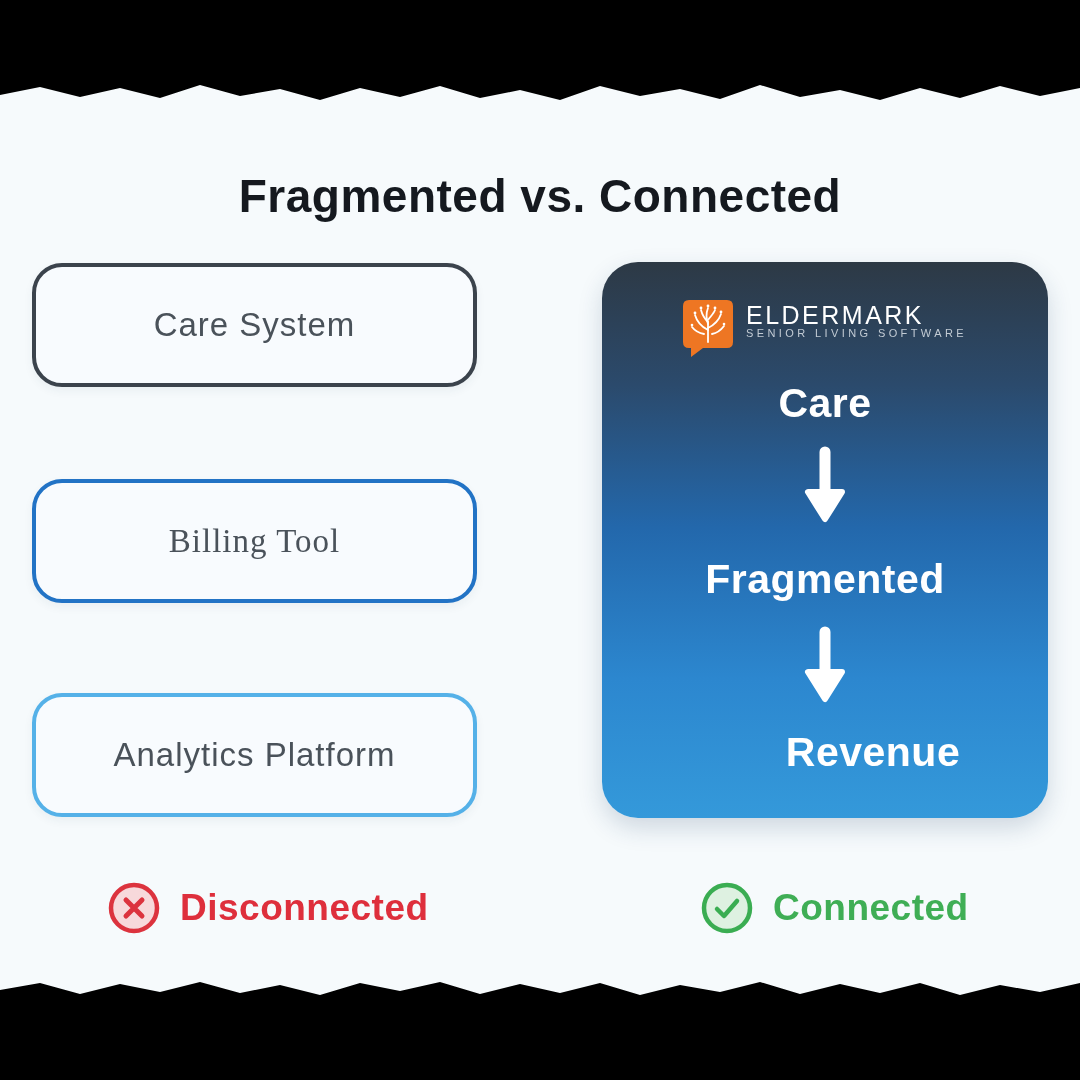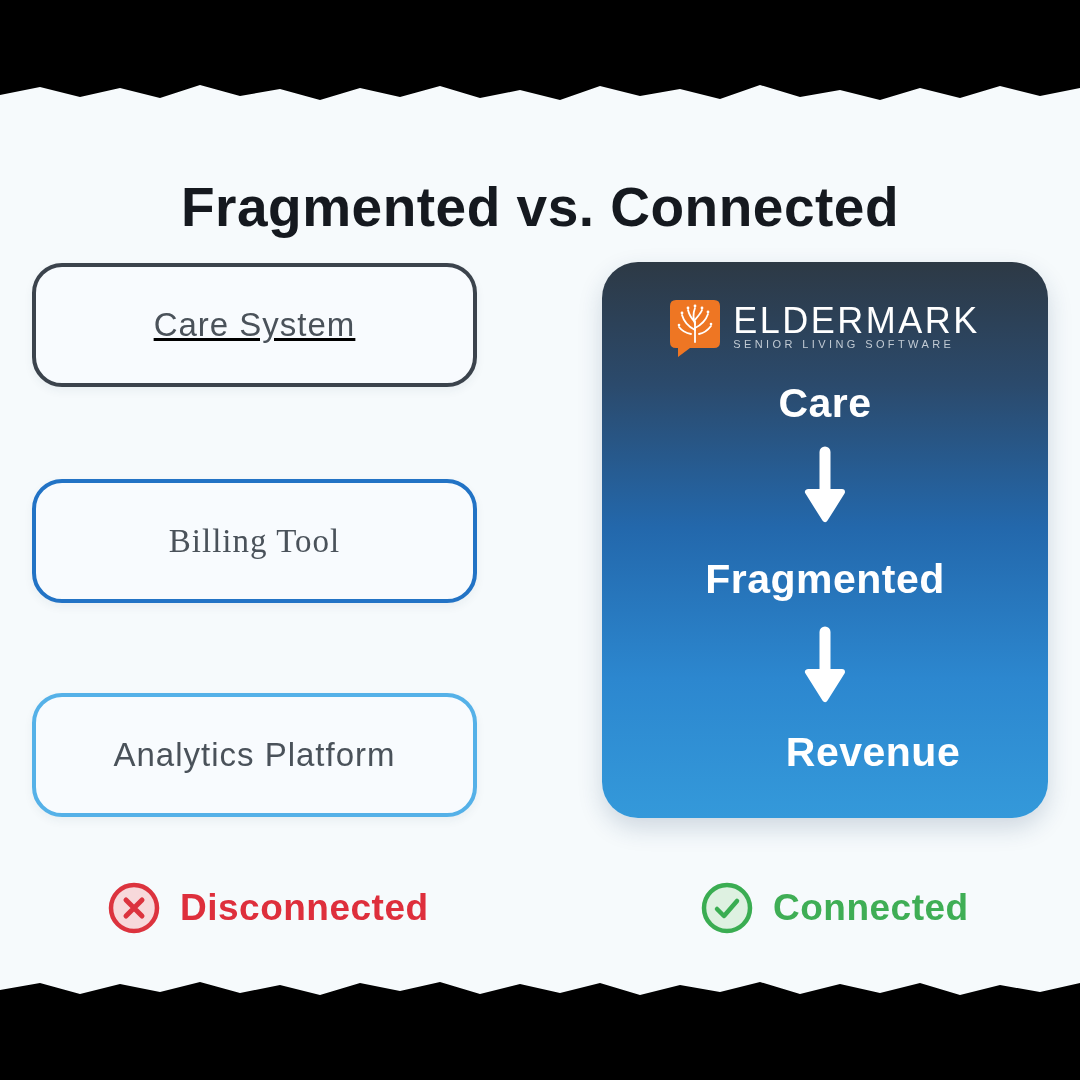--- a/index.html
+++ b/index.html
@@ -29,56 +29,56 @@
       200px 4px, 240px 15px, 280px 7px, 320px 17px, 360px 5px, 400px 13px,
       440px 4px, 480px 16px, 520px 6px, 560px 15px, 600px 5px, 640px 17px,
       680px 7px, 720px 14px, 760px 4px, 800px 16px, 840px 6px, 880px 15px,
       920px 5px, 960px 17px, 1000px 7px, 1040px 14px, 1080px 5px,
       1080px 102px, 0px 102px);
   }
 
   .title {
     position: absolute; top: 138px; left: 0; width: 1080px;
     text-align: center;
-    font-size: 55px; font-weight: 800; letter-spacing: 0.5px;
+    font-size: 46px; font-weight: 800; letter-spacing: 0.5px;
     color: #15191f;
   }
 
   
   .frag-box {
     position: absolute; left: 32px; width: 437px; height: 116px;
     background: #f8fbfe;
     border: 4px solid;
     border-radius: 30px;
     display: flex; align-items: center; justify-content: center;
     box-shadow: 0 4px 10px rgba(40, 60, 90, 0.06);
   }
   .frag-box .frag-label {
     font-size: 33px; font-weight: 400; color: #4a525a; letter-spacing: 1px;
   }
-  .frag-box.box-care      { top: 263px; border-color: #3b434c; text-decoration: underline; }
+  .frag-box.box-care      { top: 263px; border-color: #3b434c; }
   .frag-box.box-billing   { top: 479px; border-color: #2273c5; font-family: Liberation Serif, serif; }
   .frag-box.box-analytics { top: 693px; border-color: #55b1e8; }
 
   
   .card {
     position: absolute; left: 602px; top: 262px; width: 446px; height: 556px;
     border-radius: 36px;
     background: linear-gradient(180deg, #2d3945 0%, #2b4a6c 22%, #2368ac 48%,
                                 #2c87cf 75%, #3499da 100%);
     box-shadow: 0 10px 24px rgba(30, 60, 100, 0.18);
   }
   .logo-row {
     position: absolute; top: 38px; left: 0; width: 100%;
     display: flex; justify-content: center; align-items: flex-start; gap: 13px;
   }
   .logo-bubble { width: 50px; height: 57px; flex: 0 0 auto; }
   .logo-text { display: flex; flex-direction: column; padding-top: 3px; }
   .logo-brand {
-    font-size: 36px; font-weight: 400; letter-spacing: 2.5px;
+    font-size: 25px; font-weight: 400; letter-spacing: 2.5px;
     color: #ffffff; line-height: 1;
   }
   .logo-tagline {
     margin-top: 0;
     font-size: 11px; font-weight: 400; letter-spacing: 3.4px;
     color: #c2cbd4; line-height: 1;
   }
 
   .flow-step {
     position: absolute; left: 0; width: 100%;

